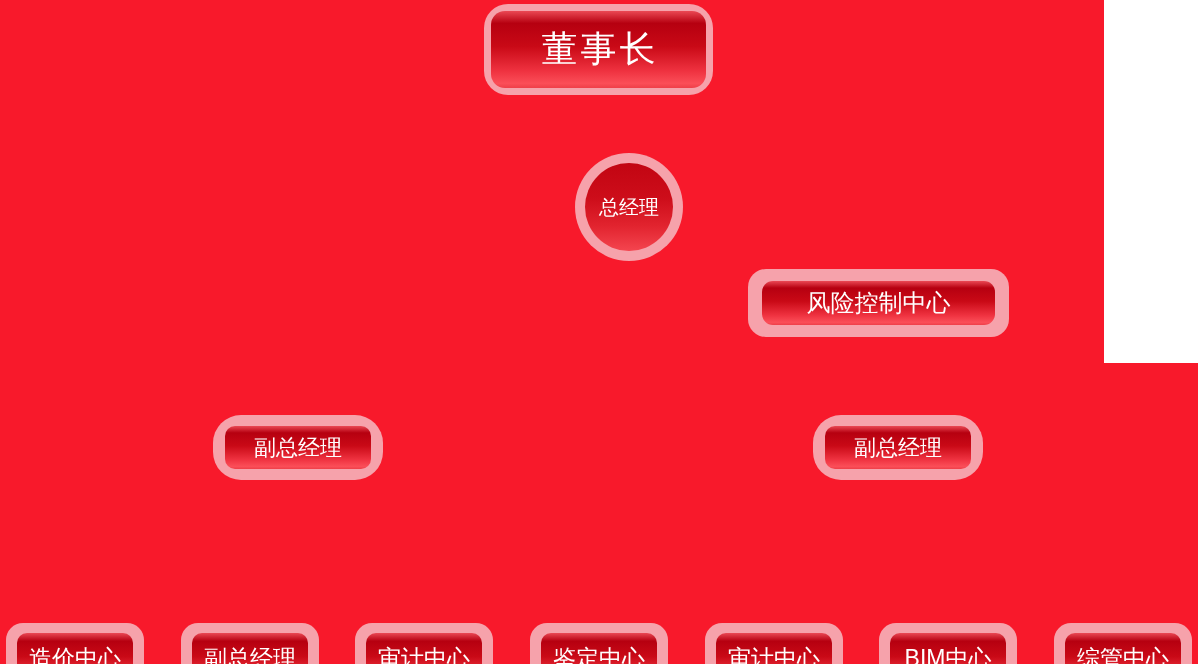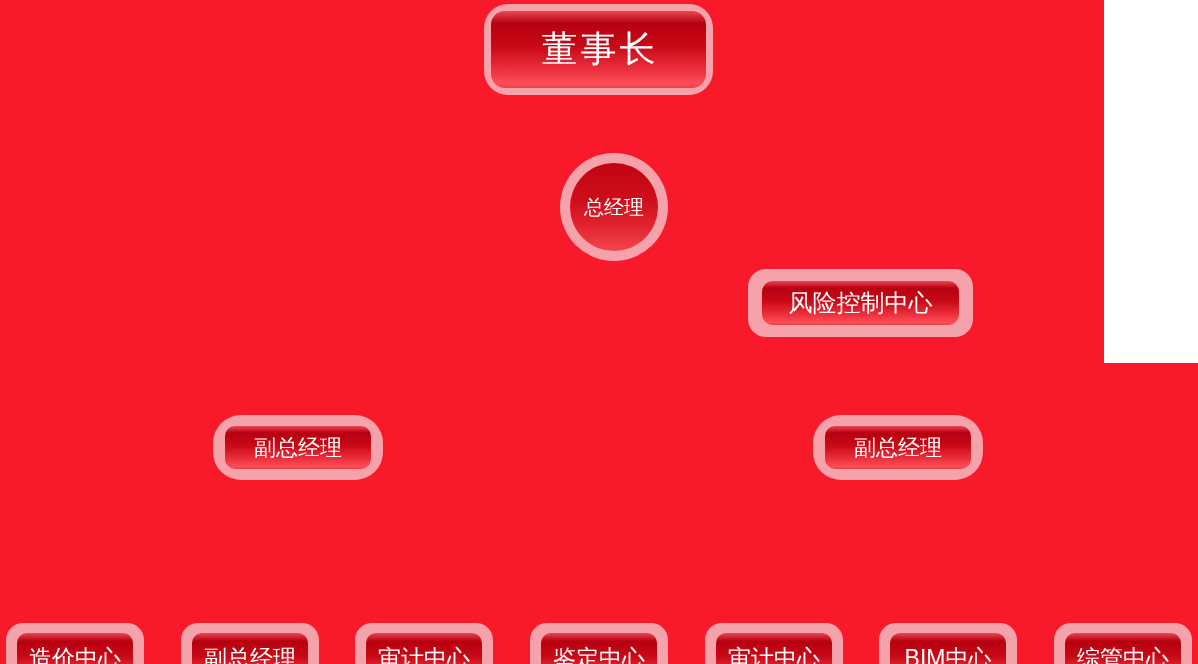--- a/index.html
+++ b/index.html
@@ -54,39 +54,39 @@
     border-radius: 24px;
   }
   #chairman .node-inner {
     border-radius: 14px;
     font-size: 36px;
     letter-spacing: 3px;
     padding-left: 3px;
   }
   
   #general-manager {
-    left: 560px; top: 153px;
+    left: 575px; top: 153px;
     width: 108px; height: 108px;
     padding: 10px;
     border-radius: 50%;
     font-family: Liberation Mono, monospace;
   }
   #general-manager .node-inner {
     border-radius: 50%;
     font-size: 20px;
     background: linear-gradient(180deg,
       #c20512 0%,
       #cd0d1a 40%,
       #e2242f 72%,
       #f4454f 100%);
   }
   
   #risk-center {
     left: 748px; top: 269px;
-    width: 225px; height: 68px;
+    width: 261px; height: 68px;
     padding: 12px 14px;
     border-radius: 18px;
   }
   #risk-center .node-inner {
     border-radius: 11px;
     font-size: 24px;
   }
   
   .vp {
     top: 415px;

